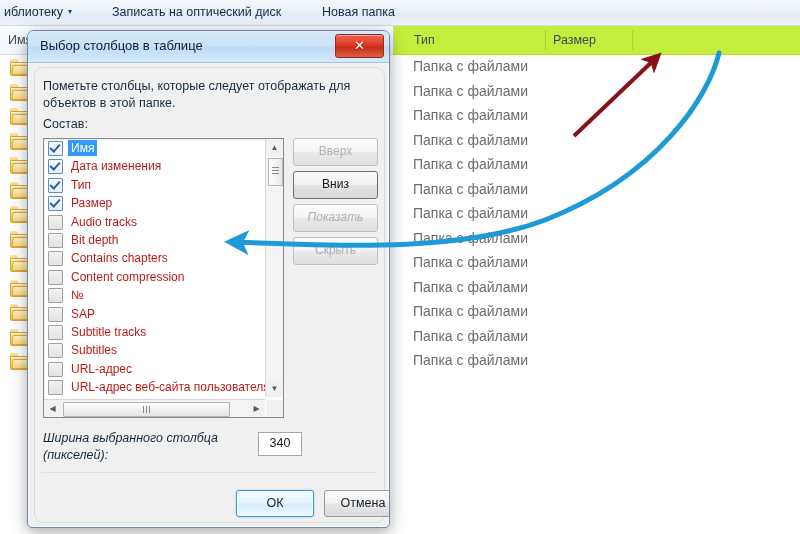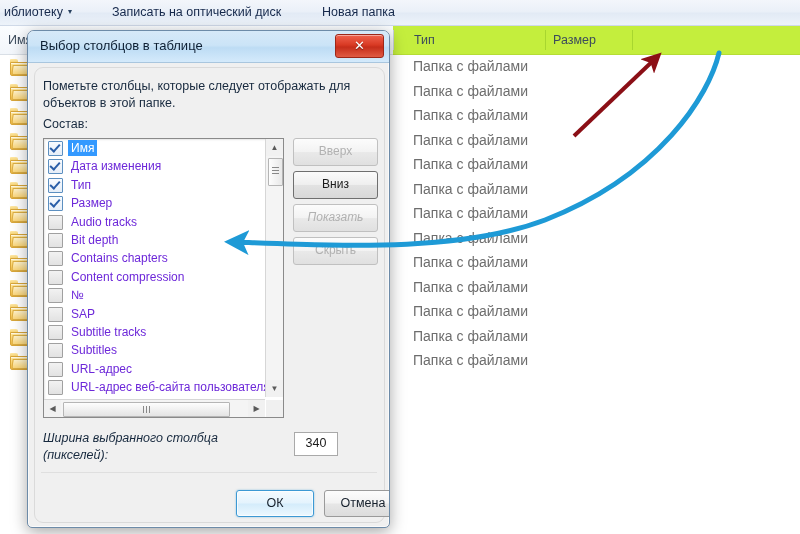--- a/index.html
+++ b/index.html
@@ -115,21 +115,21 @@
     position:absolute;left:4px;top:2px;width:13px;height:13px;
     background:linear-gradient(to bottom,#f2f2f2,#e2e2e2);
     border:1px solid #a0a0a0;border-radius:1px;
   }
   .cbx.checked{background:linear-gradient(to bottom,#f8fbff,#e6eef8);border-color:#5c8fc0;}
   .cbx.checked::after{
     content:"";position:absolute;left:3px;top:0px;width:4px;height:8px;
     border:solid #2a5ea8;border-width:0 2px 2px 0;transform:rotate(42deg);
   }
   .lbl{
-    position:absolute;left:24px;top:1px;font-size:12px;color:#6d28d9;white-space:nowrap;
+    position:absolute;left:24px;top:1px;font-size:12px;color:#b91c1c;white-space:nowrap;
     padding:0 3px;line-height:16px;
   }
   .lbi.sel .lbl{background:#3399ff;color:#ffffff;}
 
   .vsb{
     position:absolute;right:0;top:0;width:17px;height:258px;
     background:#f4f4f4;border-left:1px solid #d6d6d6;
   }
   .vsb .arr{
     position:absolute;left:0;width:17px;height:17px;background:#f1f1f1;
@@ -178,21 +178,21 @@
     background:linear-gradient(to bottom,#fbfbfb 0%,#efefef 48%,#e2e2e2 52%,#d8d8d8 100%);
   }
 
   .wlabel{
     position:absolute;left:8px;top:362px;width:210px;
     font-size:12.5px;color:#17293e;line-height:17px;font-style:italic;
   }
   .wfield{
     position:absolute;left:223px;top:364px;width:42px;height:22px;
     background:#ffffff;border:1px solid #a9a9a9;
-    font-size:12.5px;color:#1a1a1a;text-align:center;line-height:21px;margin-left:36px;
+    font-size:12.5px;color:#1a1a1a;text-align:center;line-height:21px;
   }
   .divider{position:absolute;left:6px;top:404px;width:336px;height:1px;background:#dfdfdf;}
 
   .dbtn{
     position:absolute;top:422px;width:76px;height:25px;border-radius:3px;
     font-size:12.5px;color:#16202c;text-align:center;line-height:24px;
   }
   .dbtn.ok{
     left:201px;
     background:linear-gradient(to bottom,#f4fbff 0%,#e4f3fd 48%,#d4ecfb 52%,#ecf8ff 100%);

